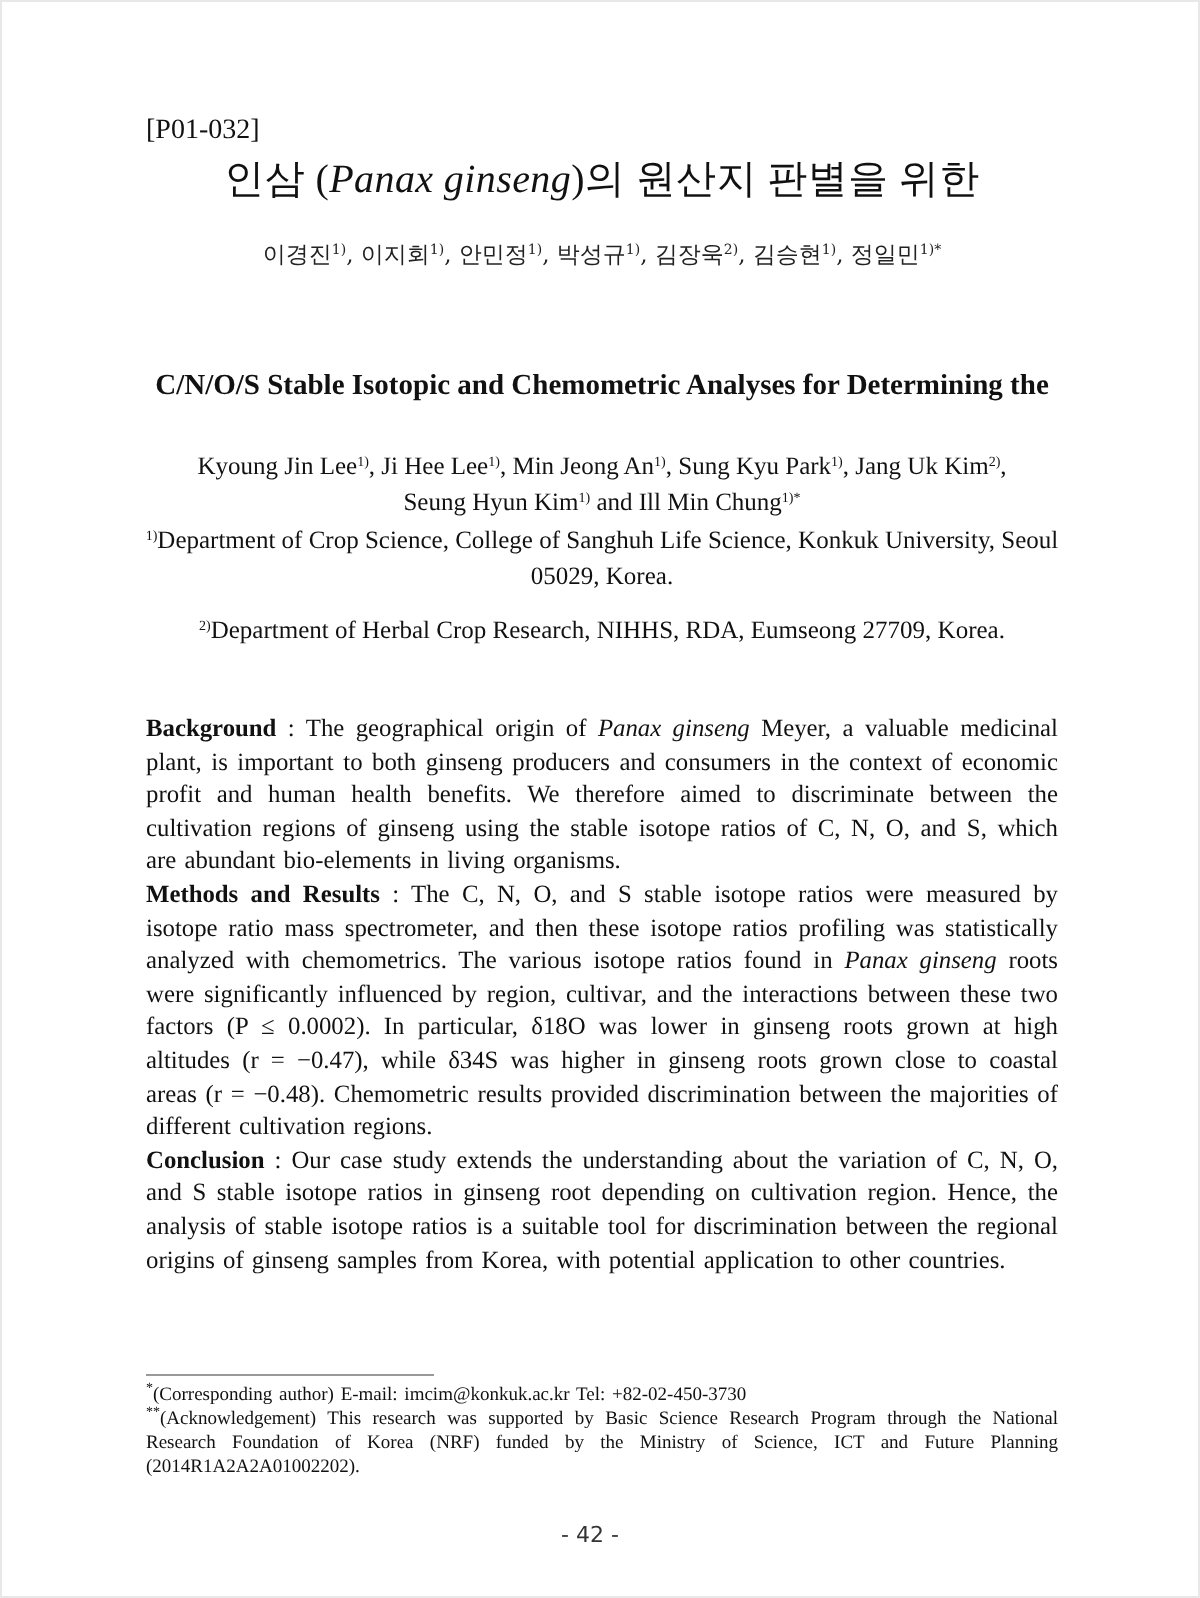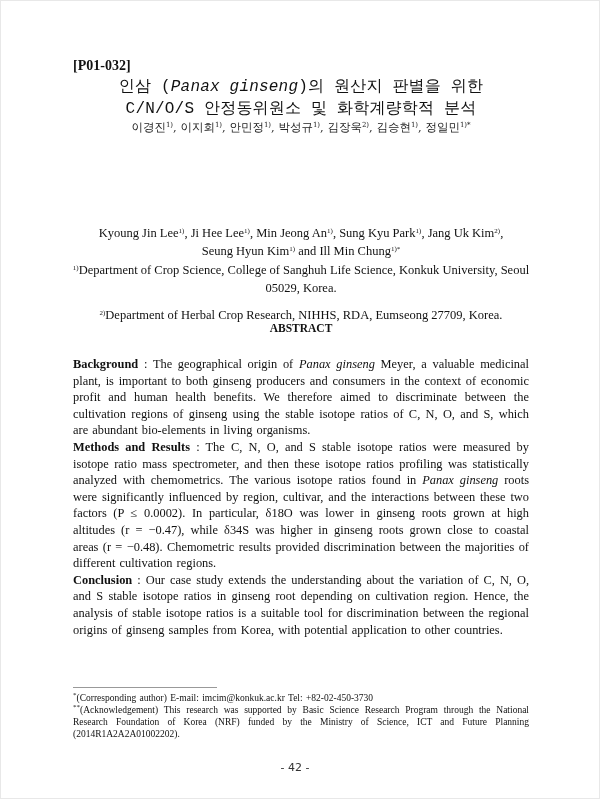--- a/index.html
+++ b/index.html
@@ -2,24 +2,24 @@
 <html><head>
 <meta charset="utf-8">
 <style>
   html, body { margin: 0; padding: 0; background: #ffffff; }
   body { width: 600px; height: 799px; position: relative; overflow: hidden; }
   .page {
     position: absolute; left: 0; top: 0; width: 598px; height: 797px;
     border: 1px solid #e8e8e8; background: #fff;
     font-family: "Liberation Serif", "DejaVu Serif", serif; color: #111;
   }
-  .code { position: absolute; left: 72px; top: 57px; font-weight: bold; font-size: 14px; }
+  .code { position: absolute; left: 72px; top: 57px; font-weight: normal; font-size: 14px; }
   .kr-title {
     position: absolute; left: 0; width: 600px; text-align: center;
-    font-family: Liberation Mono, monospace; font-size: 16px; letter-spacing: 0.2px;
+    font-family: Liberation Serif, serif; font-size: 20px; letter-spacing: 0.2px;
   }
   .kr-title i { font-style: italic; }
   .kr-t1 { top: 75px; }
   .kr-t2 { top: 97px; }
   .kr-small {
     position: absolute; left: 0; width: 600px; text-align: center;
     font-family: "DejaVu Serif", serif; font-size: 11.5px; color: #222;
   }
   .kr-authors { top: 119px; }
   .kr-aff1 { top: 138px; }
@@ -64,32 +64,31 @@
   }
 </style>
 </head>
 <body>
 
 <div class="page">
 
   <div class="code">[P01-032]</div>
 
   <div class="kr-title kr-t1"><span>인삼 (</span><i>Panax ginseng</i><span>)의 원산지 판별을 위한</span></div>
-  <div class="kr-title kr-t2">C/N/O/S 안정동위원소 및 화학계량학적 분석</div>
 
   <div class="kr-small kr-authors" id="kr-authors"><span>이경진</span><sup>1)</sup>, <span>이지회</span><sup>1)</sup>, <span>안민정</span><sup>1)</sup>, <span>박성규</span><sup>1)</sup>, <span>김장욱</span><sup>2)</sup>, <span>김승현</span><sup>1)</sup>, <span>정일민</span><sup>1)*</sup></div>
 
   <div class="en-title">
+    <div>C/N/O/S Stable Isotopic and Chemometric Analyses for Determining the</div>
   </div>
 
   <div class="en-block en-authors" id="en-authors"><span>Kyoung Jin Lee</span><sup>1)</sup><span>, </span><span>Ji Hee Lee</span><sup>1)</sup><span>, </span><span>Min Jeong An</span><sup>1)</sup><span>, </span><span>Sung Kyu Park</span><sup>1)</sup><span>, </span><span>Jang Uk Kim</span><sup>2)</sup><span>,</span><br><span>Seung Hyun Kim</span><sup>1)</sup><span> and </span><span>Ill Min Chung</span><sup>1)*</sup><span></span></div>
   <div class="en-block en-aff1"><sup>1)</sup><span>Department of Crop Science, College of Sanghuh Life Science, Konkuk University, Seoul 05029, Korea.</span></div>
   <div class="en-block en-aff2"><sup>2)</sup><span>Department of Herbal Crop Research, NIHHS, RDA, Eumseong 27709, Korea.</span></div>
 
-  <div class="abstract-h">ABSTRACT</div>
 
   <div class="abstract">
     <p><b>Background</b><span> : </span><span>The geographical origin of </span><i>Panax ginseng</i><span> Meyer, a valuable medicinal plant, is important to both ginseng producers and consumers in the context of economic profit and human health benefits. We therefore aimed to discriminate between the cultivation regions of ginseng using the stable isotope ratios of C, N, O, and S, which are abundant bio-elements in living organisms.</span></p>
     <p><b>Methods and Results</b><span> : </span><span>The C, N, O, and S stable isotope ratios were measured by isotope ratio mass spectrometer, and then these isotope ratios profiling was statistically analyzed with chemometrics. The various isotope ratios found in </span><i>Panax ginseng</i><span> roots were significantly influenced by region, cultivar, and the interactions between these two factors (P ≤ 0.0002). In particular, δ18O was lower in ginseng roots grown at high altitudes (r = −0.47), while δ34S was higher in ginseng roots grown close to coastal areas (r = −0.48). Chemometric results provided discrimination between the majorities of different cultivation regions.</span></p>
     <p><b>Conclusion</b><span> : </span><span>Our case study extends the understanding about the variation of C, N, O, and S stable isotope ratios in ginseng root depending on cultivation region. Hence, the analysis of stable isotope ratios is a suitable tool for discrimination between the regional origins of ginseng samples from Korea, with potential application to other countries.</span></p>
   </div>
 
   <div class="fn-rule"></div>
   <div class="footnotes">
     <p><sup>*</sup><span>(Corresponding author) E-mail: imcim@konkuk.ac.kr Tel: +82-02-450-3730</span></p>

